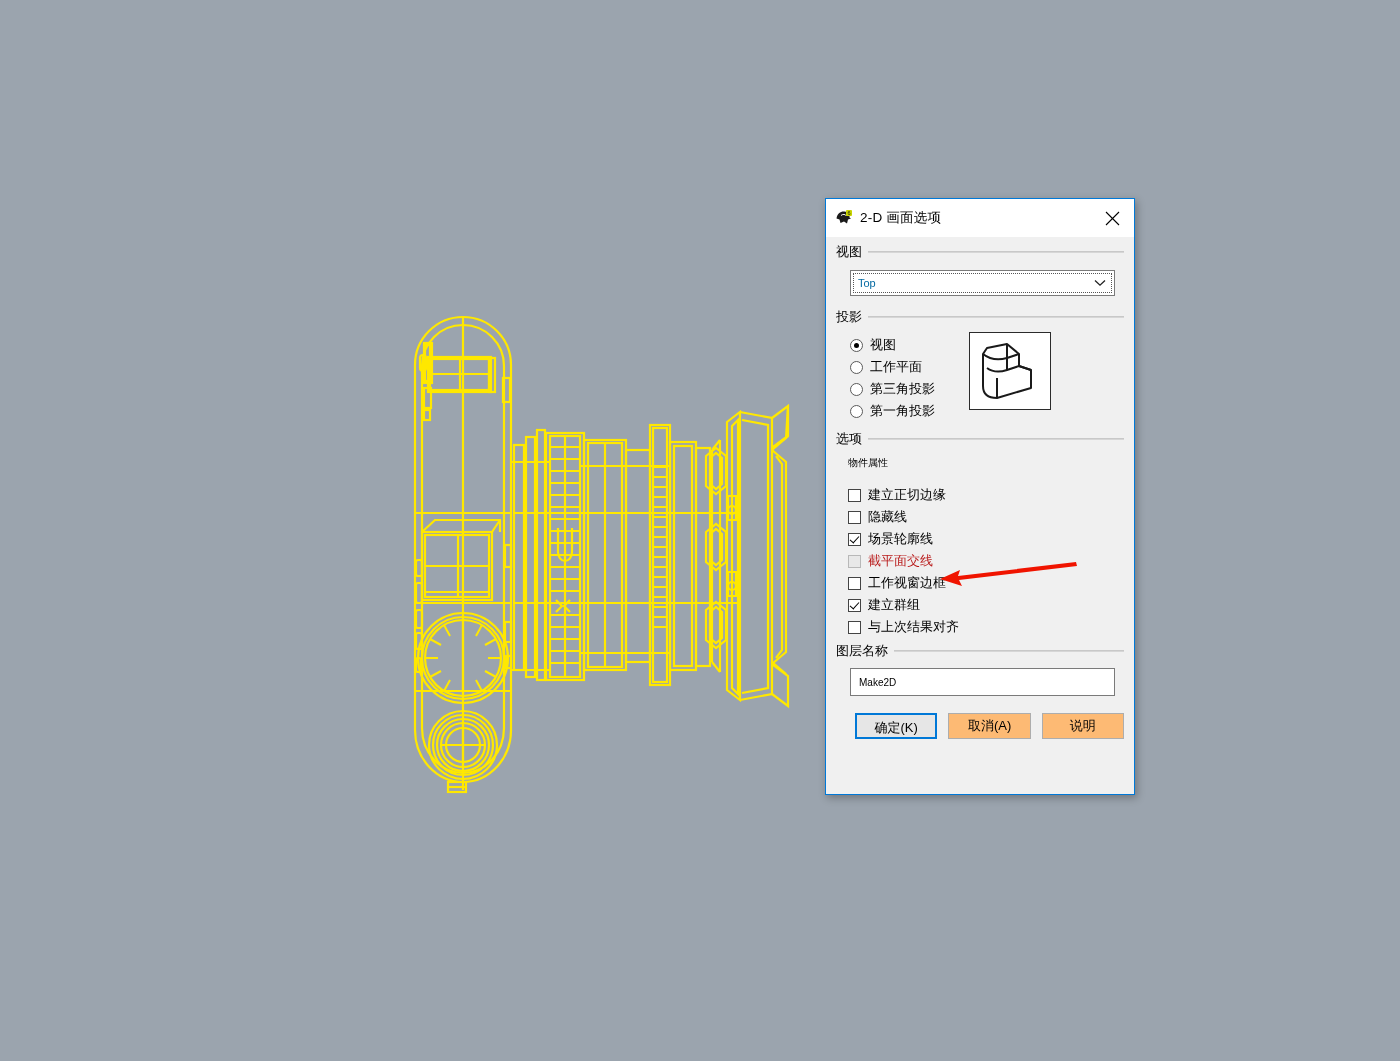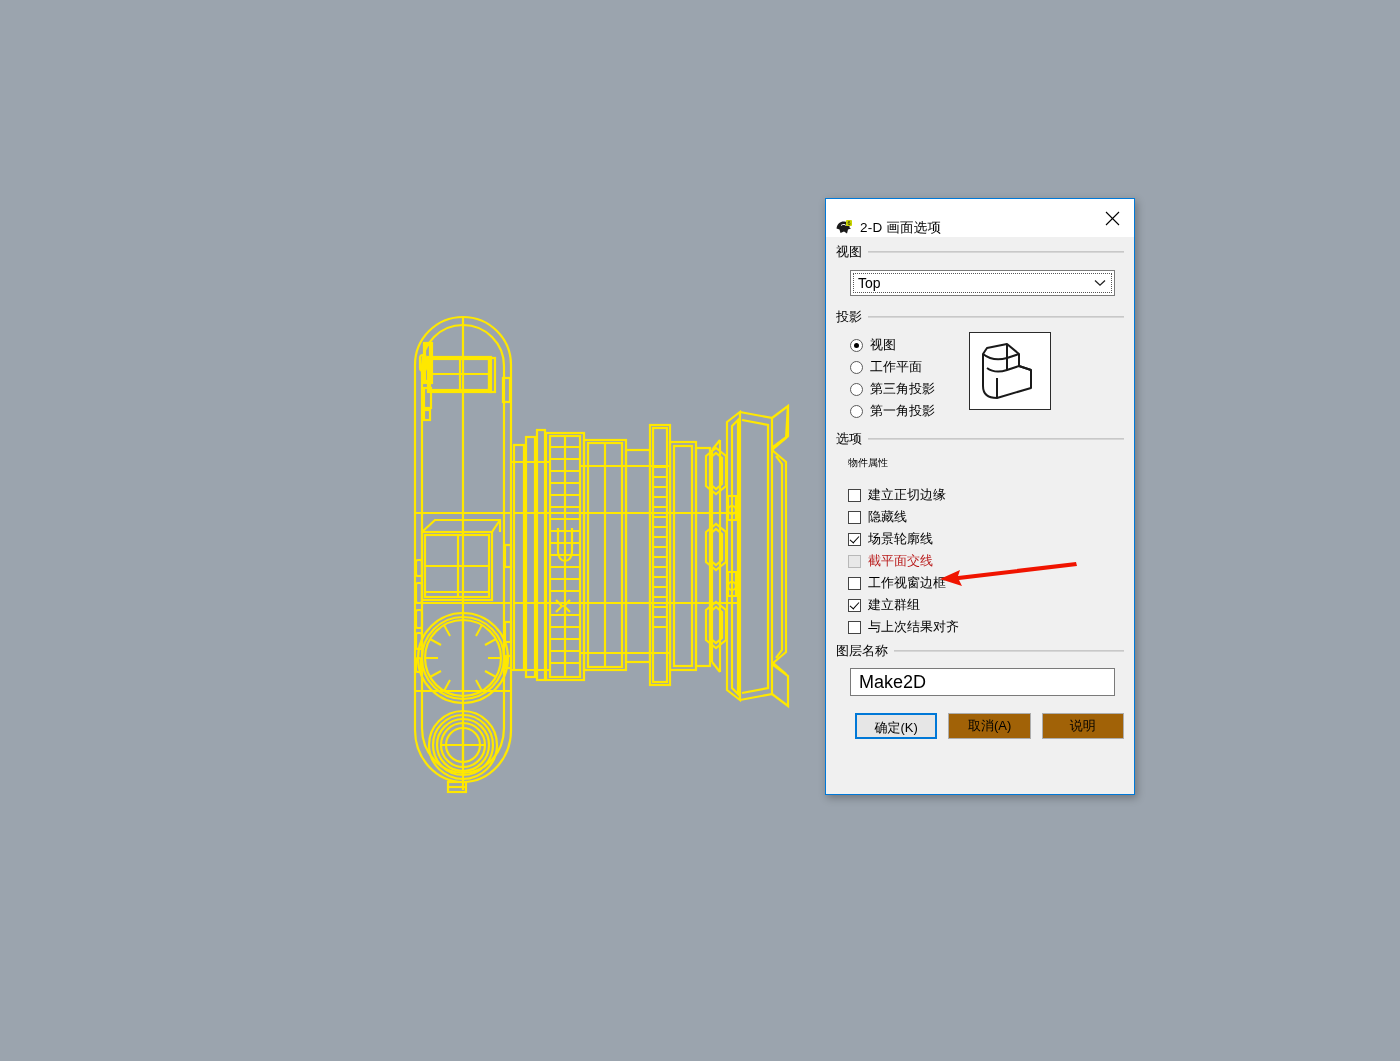--- a/index.html
+++ b/index.html
@@ -42,21 +42,21 @@
     box-sizing: border-box;
     box-shadow: 2px 3px 8px rgba(0,0,0,0.28);
     font-size: 12.5px;
     color: #000;
   }
 
   .titlebar {
     height: 38px;
     background: #ffffff;
     display: flex;
-    align-items: flex-end;
+    align-items: center;
     padding: 0 0 0 9px;
     box-sizing: border-box;
     position: relative;
   }
   .title-icon {
     width: 18px; height: 18px;
     margin-right: 7px;
     flex: 0 0 auto;
     position: relative;
   }
@@ -118,22 +118,22 @@
     padding: 0 7px;
   }
   .combo::after {
     content: "";
     position: absolute;
     left: 2px; top: 2px; right: 2px; bottom: 2px;
     border: 1px dotted #555;
     pointer-events: none;
   }
   .combo-value {
-    font-size: 14px;
-    color: #000000;
+    font-size: 11px;
+    color: #0369a1;
     z-index: 1;
   }
   .combo-arrow {
     position: absolute;
     right: 8px;
     top: 50%;
     transform: translateY(-50%);
     z-index: 1;
   }
 
@@ -224,34 +224,34 @@
     width: 265px;
   }
   .txtfield {
     height: 28px;
     background: #ffffff;
     border: 1px solid #7a7a7a;
     box-sizing: border-box;
     display: flex;
     align-items: center;
     padding: 0 8px;
-    font-size: 18px;
+    font-size: 10px;
     color: #000;
   }
 
   
   .btn-row {
     display: flex;
     gap: 11px;
     margin: 17px 0 0 19px;
   }
   .btn {
     width: 87px;
     height: 26px;
-    background: #a16207;
+    background: #fdba74;
     border: 1px solid #adadad;
     box-sizing: border-box;
     display: flex;
     align-items: center;
     justify-content: center;
     font-size: 13px;
     color: #000;
     cursor: default;
   }
   .btn.default {

